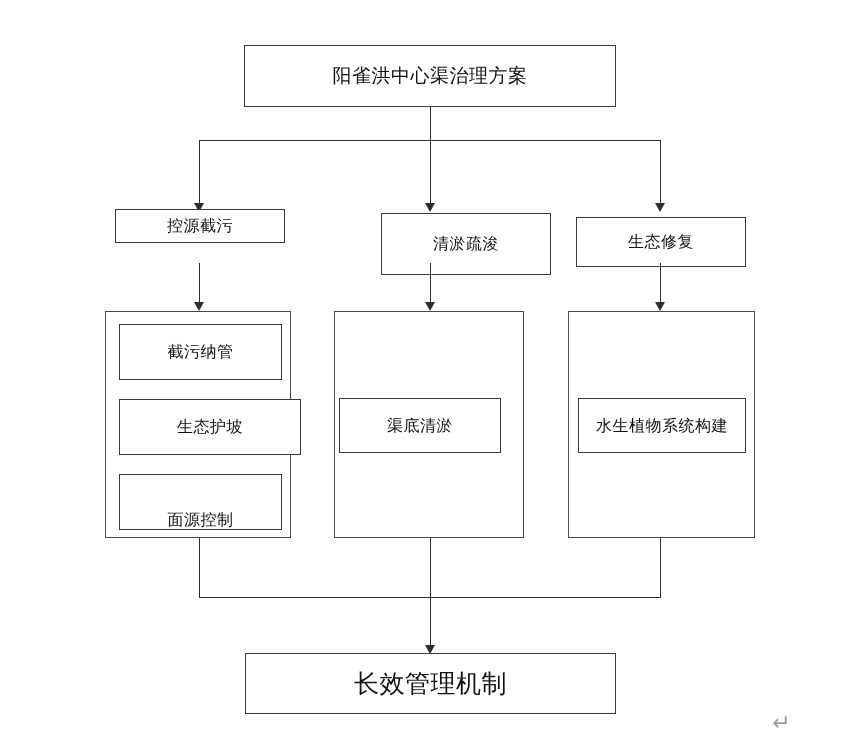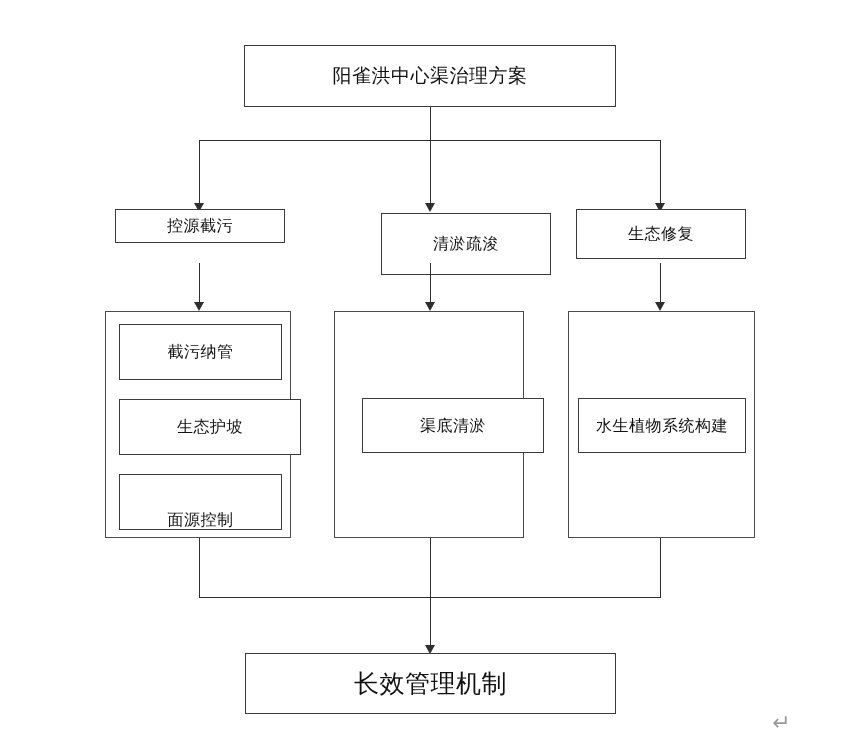--- a/index.html
+++ b/index.html
@@ -88,21 +88,21 @@
   <div class="arrow" style="left:655px; top:203px;"></div>
 
   <div class="node t-mid" style="left:115px; top:209px; width:170px; height:34px;">
     <span>控源截污</span>
   </div>
 
   <div class="node t-mid" style="left:345px; top:213px; width:170px; height:62px;margin-left:36px;">
     <span>清淤疏浚</span>
   </div>
 
-  <div class="node t-mid" style="left:576px; top:209px; width:170px; height:50px;">
+  <div class="node t-mid" style="left:576px; top:217px; width:170px; height:50px;">
     <span>生态修复</span>
   </div>
 
   <div class="vline" style="left:199px; top:263px; height:40px;"></div>
   <div class="arrow" style="left:194px; top:302px;"></div>
 
   <div class="vline" style="left:429.5px; top:263px; height:40px;"></div>
   <div class="arrow" style="left:424.5px; top:302px;"></div>
 
   <div class="vline" style="left:660px; top:263px; height:40px;"></div>
@@ -114,21 +114,21 @@
     </div>
     <div class="node t-leaf" style="left:13px; top:87px; width:182px; height:56px;">
       <span>生态护坡</span>
     </div>
     <div class="node t-leaf" style="left:13px; top:162px; width:163px; height:56px;align-items:flex-end;">
       <span>面源控制</span>
     </div>
   </div>
 
   <div class="node container" style="left:334px; top:311px; width:190px; height:227px;">
-    <div class="node t-leaf" style="left:27px; top:86px; width:182px; height:55px;">
+    <div class="node t-leaf" style="left:4px; top:86px; width:162px; height:55px;">
       <span>渠底清淤</span>
     </div>
   </div>
 
   <div class="node container" style="left:568px; top:311px; width:187px; height:227px;">
     <div class="node t-leaf" style="left:9px; top:86px; width:168px; height:55px;">
       <span>水生植物系统构建</span>
     </div>
   </div>
 

